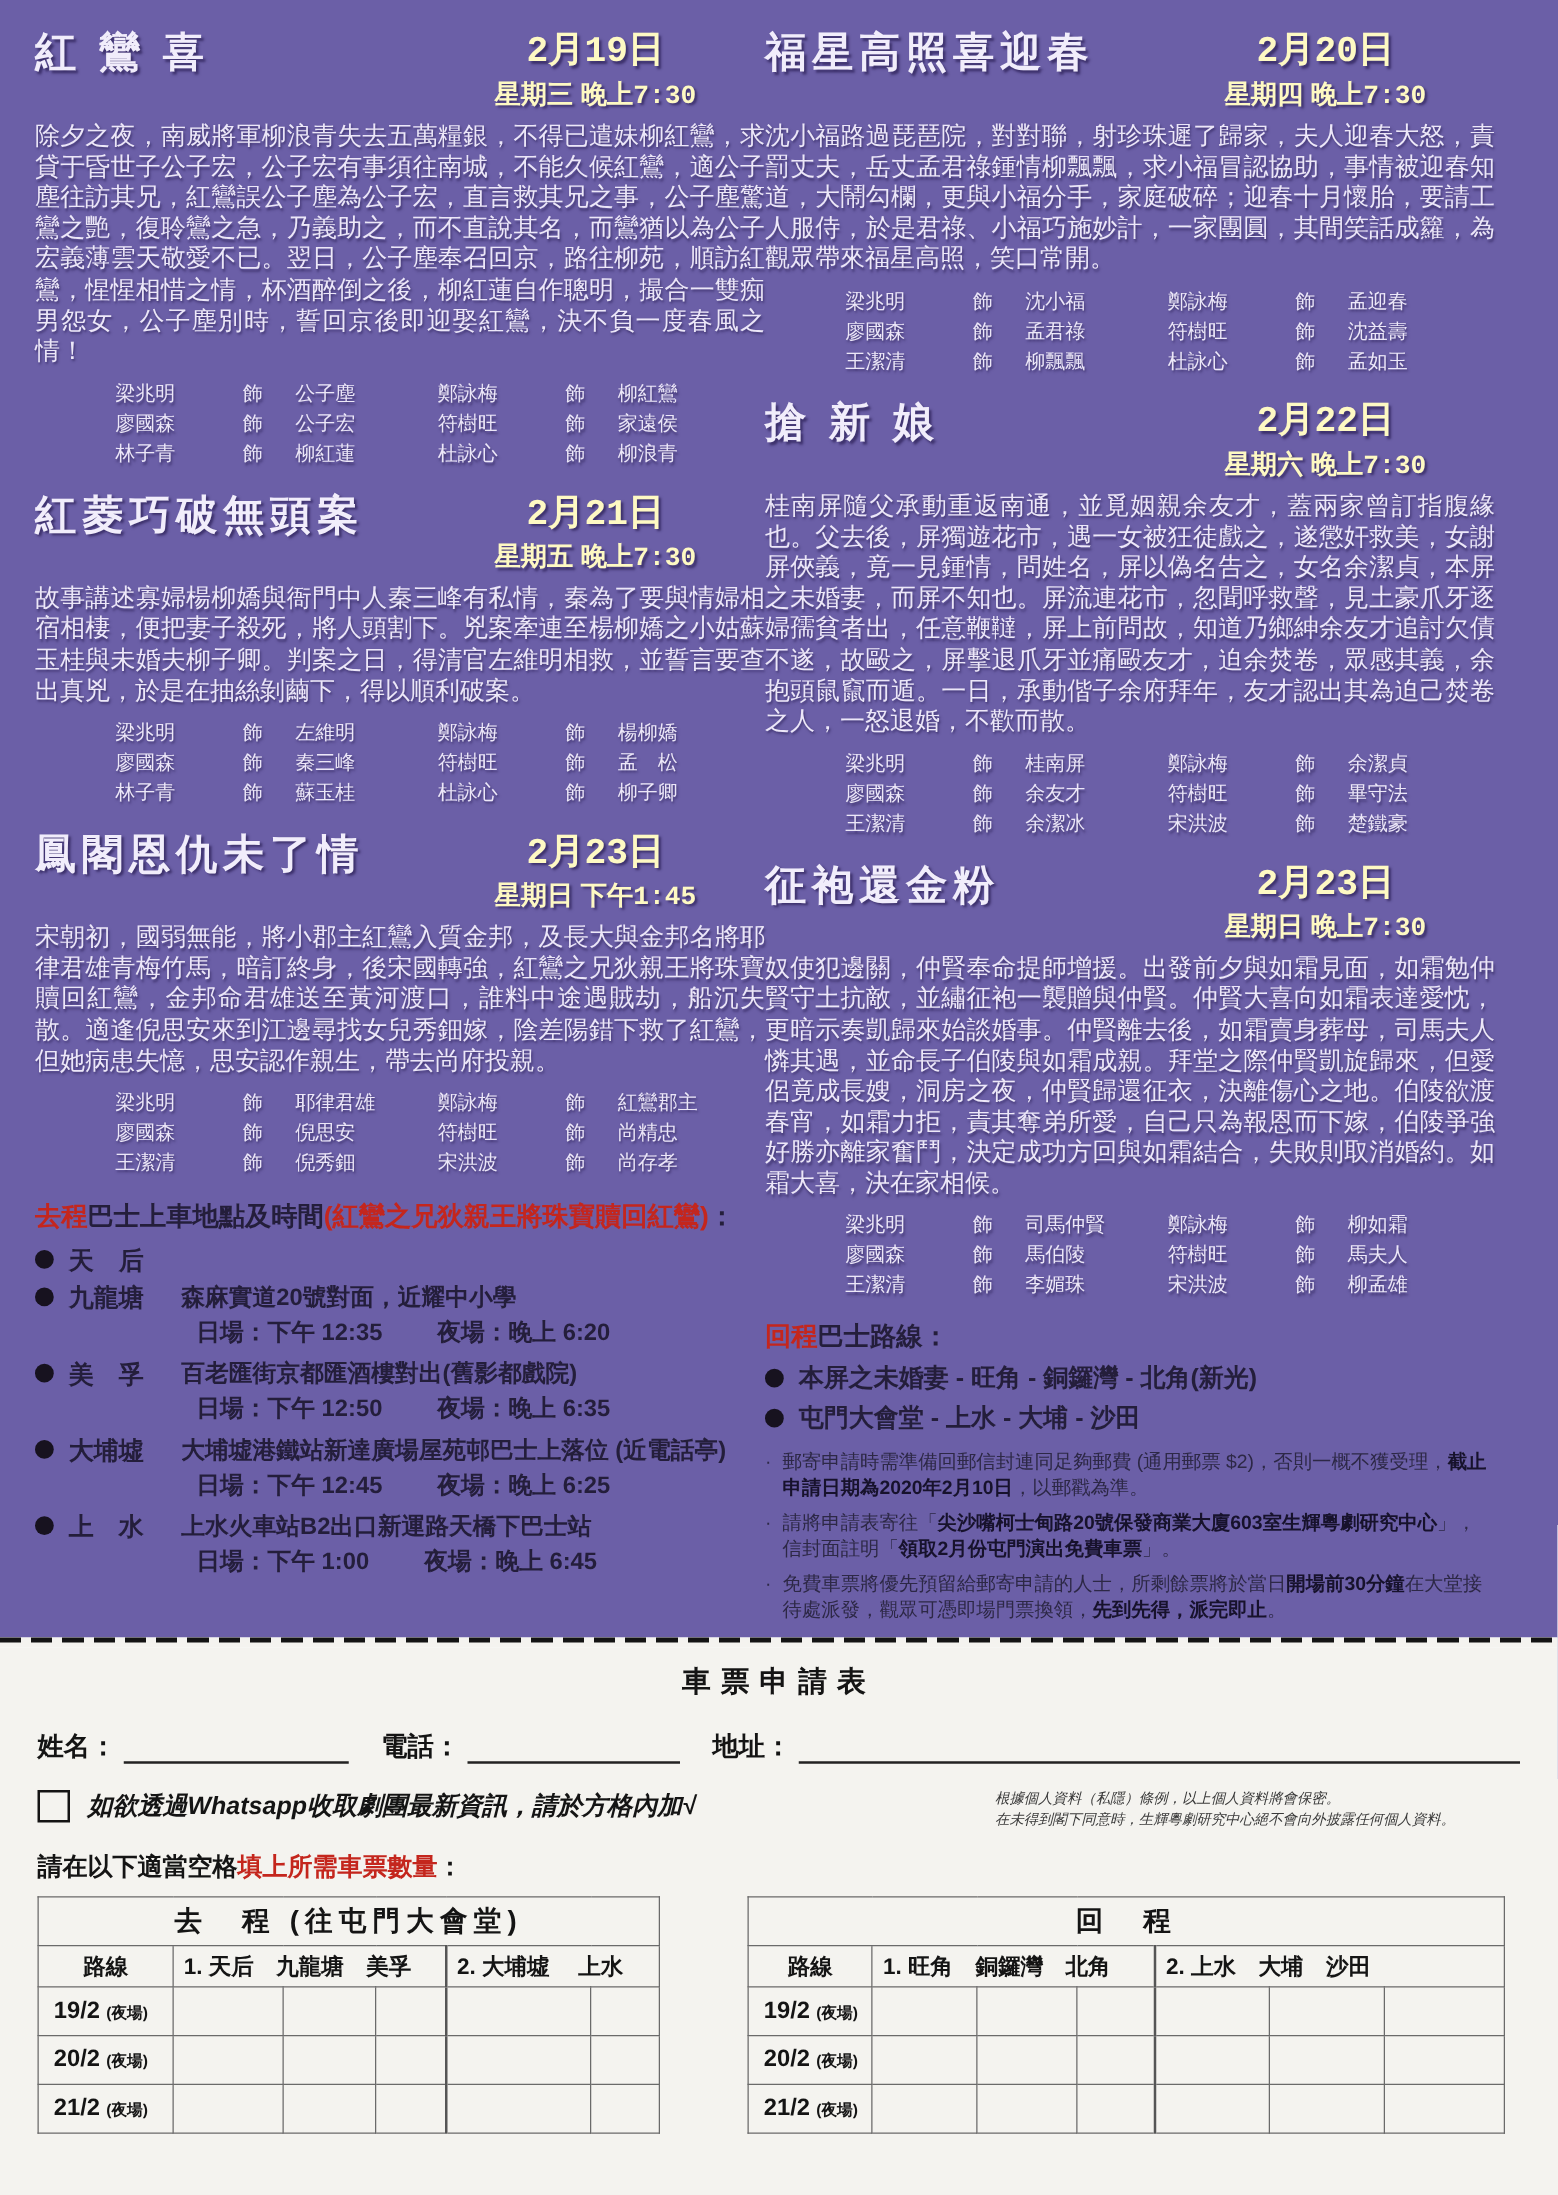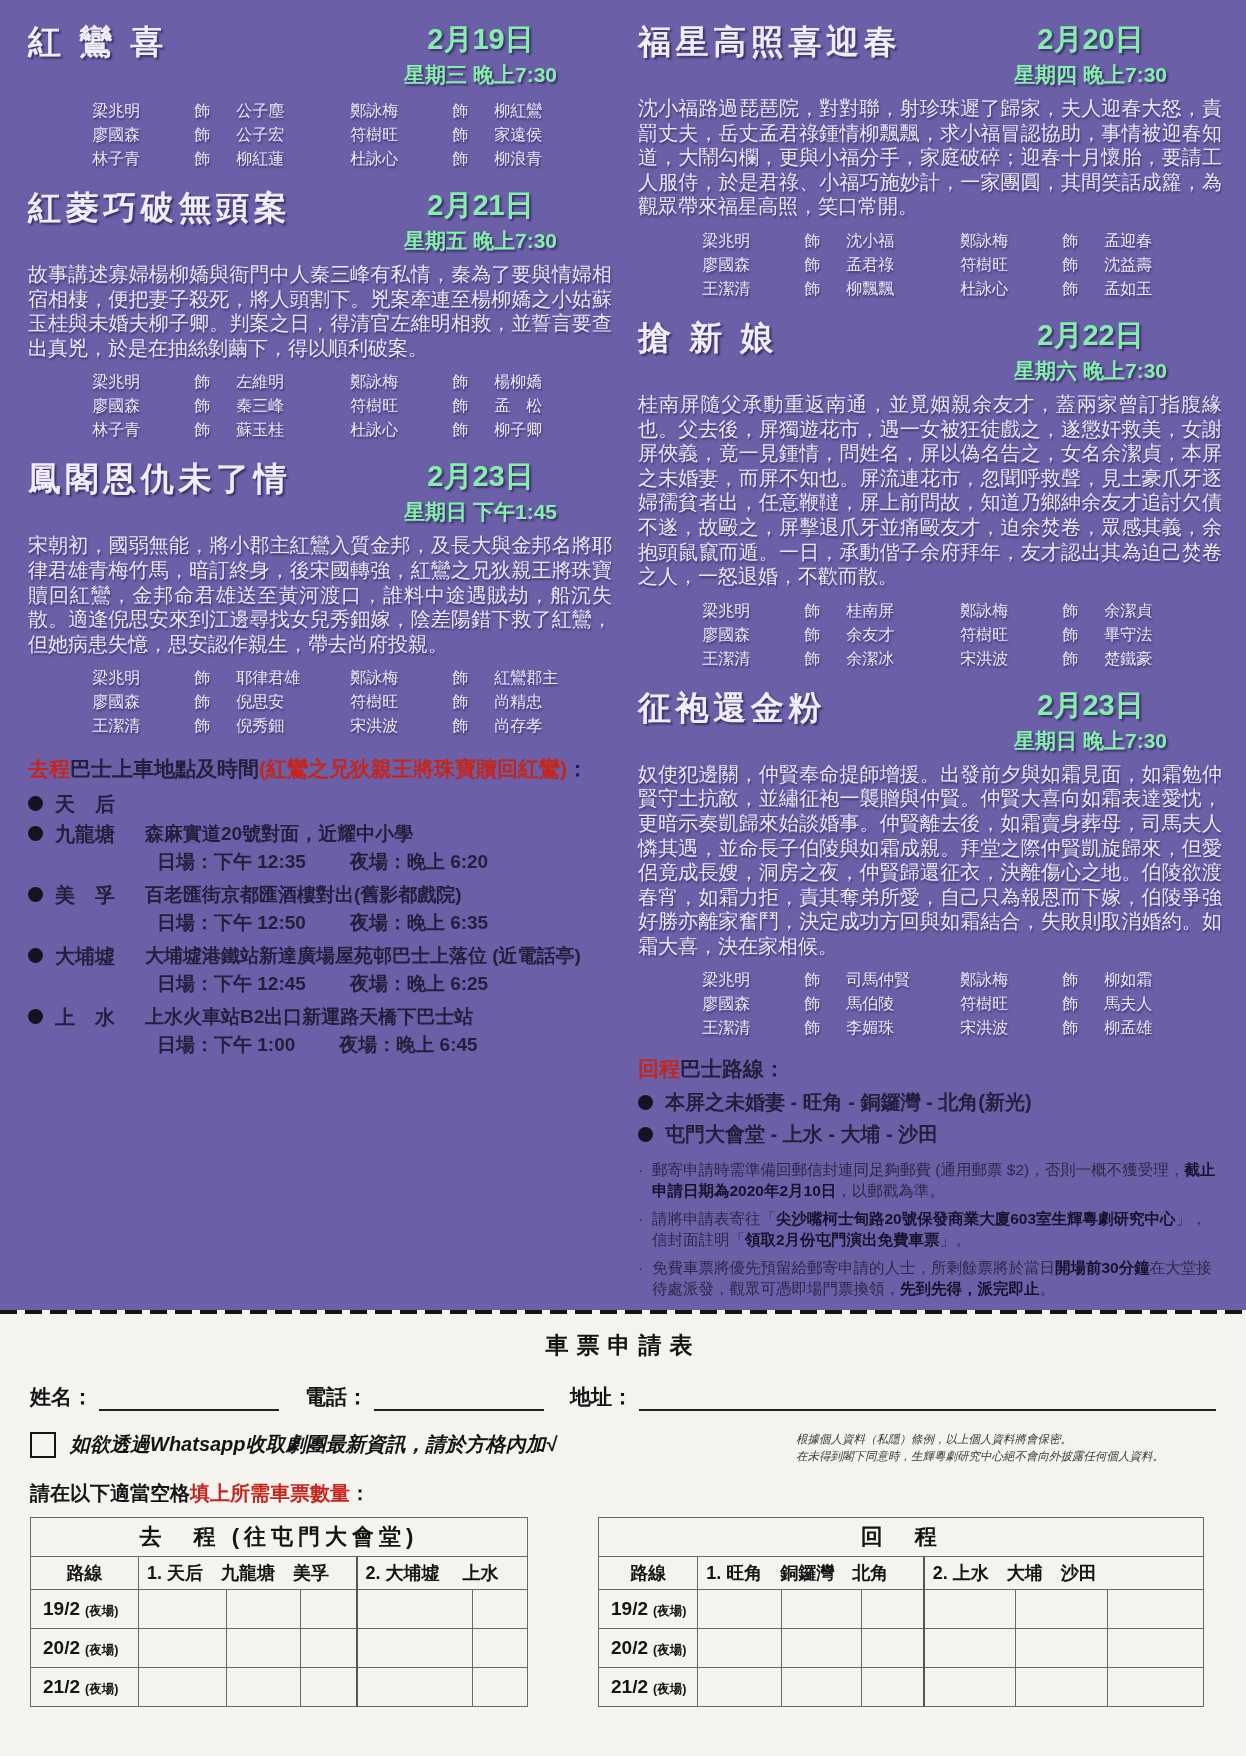--- a/index.html
+++ b/index.html
@@ -1,30 +1,30 @@
 <!DOCTYPE html>
 <html><head>
 <meta charset="utf-8">
 <style>
   html,body{margin:0;padding:0;background:#ffffff;}
   body{width:1246px;font-family:"Liberation Sans",sans-serif;}
 
   
   .purple{background:#6b5fa7;min-height:1284px;box-sizing:border-box;
-          padding:20px 40px 10px 28px;display:flex;gap:26px;}
+          padding:20px 40px 10px 28px;display:flex;}
   .col{width:584px;flex:0 0 584px;}
 
   .show{margin-bottom:16px;}
   .show-head{display:flex;justify-content:space-between;align-items:flex-start;}
   .show-title{margin:0;font-family:"DejaVu Serif",serif;color:#f1edfb;
               font-size:33px;font-weight:600;letter-spacing:.14em;white-space:nowrap;
               text-shadow:2px 2px 2px rgba(28,16,66,.6);}
   .t-wide{letter-spacing:.55em;}
-  .date-block{color:#86efac;text-align:center;padding-right:52px;
-              text-shadow:2px 2px 2px rgba(28,16,66,.6);}
+  .date-block{color:#fef9c3;text-align:center;padding-right:52px;
+              text-shadow:2px 2px 2px rgba(28,16,66,.6);font-family:Liberation Mono, monospace;}
   .date-line1{font-size:29px;font-weight:700;}
   .date-line2{font-size:21px;font-weight:600;margin-top:1px;}
   .date-line2 span{margin:0 3px;}
   .synopsis{margin:7px 0 0 0;font-family:"DejaVu Serif",serif;color:#ece7f8;
             font-size:20px;line-height:1.23;text-align:justify;
             text-shadow:1px 2px 2px rgba(28,16,66,.55);}
   .cast{display:grid;grid-template-columns:1fr 1fr;gap:3px 8px;
         margin:12px 0 0 0;padding:0 2% 0 11%;
         font-family:"DejaVu Serif",serif;color:#ece7f8;font-size:16px;
         text-shadow:1px 2px 2px rgba(28,16,66,.55);}
@@ -93,20 +93,21 @@
   <div class="col">
 
     <section class="show">
       <div class="show-head">
         <h2 class="show-title t-wide">紅鸞喜</h2>
         <div class="date-block">
           <div class="date-line1">2月19日</div>
           <div class="date-line2"><span>星期三</span><span>晚上7:30</span></div>
         </div>
       </div>
+      <p class="synopsis">除夕之夜，南威將軍柳浪青失去五萬糧銀，不得已遣妹柳紅鸞，求貸于昏世子公子宏，公子宏有事須往南城，不能久候紅鸞，適公子塵往訪其兄，紅鸞誤公子塵為公子宏，直言救其兄之事，公子塵驚鸞之艷，復聆鸞之急，乃義助之，而不直說其名，而鸞猶以為公子宏義薄雲天敬愛不已。翌日，公子塵奉召回京，路往柳苑，順訪紅鸞，惺惺相惜之情，杯酒醉倒之後，柳紅蓮自作聰明，撮合一雙痴男怨女，公子塵別時，誓回京後即迎娶紅鸞，決不負一度春風之情！</p>
       <div class="cast">
 
       <div class="cast-row">
             <span class="actor">梁兆明</span>
             <span class="shi">飾</span>
             <span class="role">公子塵</span>
           </div>
           <div class="cast-row">
             <span class="actor">鄭詠梅</span>
             <span class="shi">飾</span>

